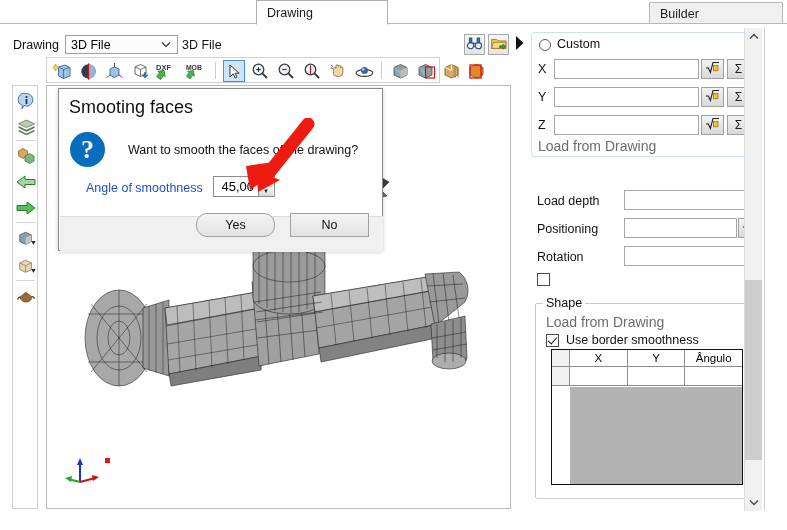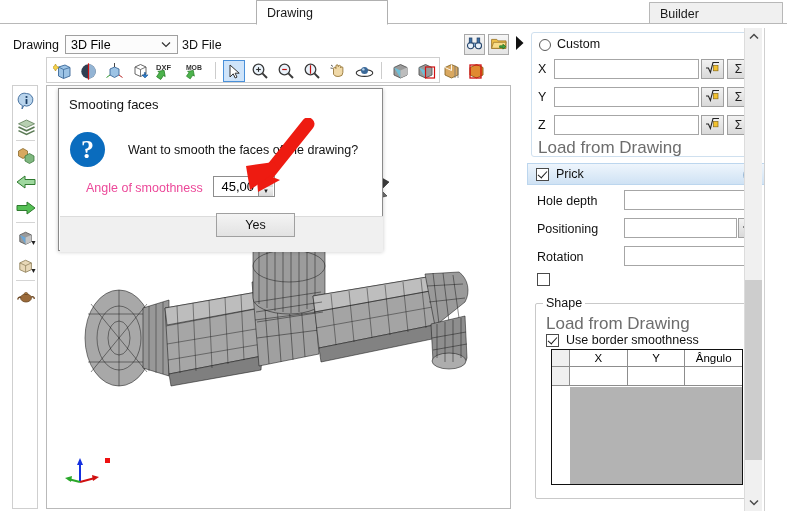--- a/index.html
+++ b/index.html
@@ -113,21 +113,21 @@
   }
   .chk.on:after{
     content:"";position:absolute;left:3px;top:0px;width:4px;height:8px;
     border:solid #1a1a1a;border-width:0 1.6px 1.6px 0;transform:rotate(42deg);
   }
   .fld{
     position:absolute;box-sizing:border-box;height:20px;
     background:#ffffff;border:1px solid #a6a6a6;
   }
   .lbl{position:absolute;font-size:12.5px;color:#111;}
-  .lblgray{position:absolute;font-size:17px;color:#6d6d6d;}
+  .lblgray{position:absolute;font-size:14px;color:#6d6d6d;}
   .auxbtn{
     position:absolute;width:23px;height:20px;box-sizing:border-box;
     background:linear-gradient(#f2f2f2,#d9d9d9);border:1px solid #a0a0a0;
     display:flex;align-items:center;justify-content:center;
   }
   .spin{
     position:absolute;width:16px;height:20px;box-sizing:border-box;
     border:1px solid #a6a6a6;border-left:none;background:#fff;
   }
   .spin .half{
@@ -188,30 +188,30 @@
   #rframe{position:absolute;left:764px;top:28px;width:1px;height:483px;background:#d0d0d0;}
   #rpanelLeftEdge{position:absolute;left:527px;top:28px;width:1px;height:483px;background:#d8d8d8;}
 
   
   #dlg{
     position:absolute;left:58px;top:88px;width:325px;height:163px;box-sizing:border-box;
     background:#ffffff;border:1px solid #8a8a8a;
     box-shadow:0 1px 4px rgba(0,0,0,.22);
     z-index:50;
   }
-  #dlgTitle{position:absolute;left:10px;top:8px;font-size:13px;color:#111;}
+  #dlgTitle{position:absolute;left:10px;top:8px;font-size:18px;color:#111;}
   #dlgBody{position:absolute;left:0;top:28px;width:323px;height:100px;background:#ffffff;}
   #qicon{
     position:absolute;left:70px;top:132px;width:35px;height:35px;border-radius:50%;
     background:#0a6cbe;color:#ffffff;font-size:26px;font-weight:bold;
     display:flex;align-items:center;justify-content:center;z-index:51;
     font-family:"Liberation Serif",serif;
   }
   #dlgMsg{position:absolute;left:128px;top:143px;font-size:12.5px;color:#111;z-index:51;}
-  #dlgFldLbl{position:absolute;left:86px;top:181px;font-size:12.5px;color:#ec4899;z-index:51;}
+  #dlgFldLbl{position:absolute;left:86px;top:181px;font-size:12.5px;color:#1d4ed8;z-index:51;}
   #dlgFld{
     position:absolute;left:213px;top:176px;width:46px;height:21px;box-sizing:border-box;
     background:#ffffff;border:1px solid #8d8d8d;
     display:flex;align-items:center;justify-content:flex-end;padding-right:4px;
     font-size:13px;z-index:51;
   }
   #dlgSpin{
     position:absolute;left:259px;top:176px;width:16px;height:21px;box-sizing:border-box;
     border:1px solid #8d8d8d;border-left:none;z-index:51;
   }
@@ -225,21 +225,21 @@
   #dlgFooter{
     position:absolute;left:1px;top:127px;width:323px;height:35px;
     background:#f0f0f0;border-top:1px solid #dcdcdc;
   }
   .dlgbtn{
     position:absolute;top:213px;width:79px;height:24px;box-sizing:border-box;
     background:linear-gradient(#f4f4f4,#e2e2e2);border:1px solid #a0a0a0;
     display:flex;align-items:center;justify-content:center;
     font-size:12.5px;color:#111;z-index:52;
   }
-  #btnYes{left:216px;}
+  #btnYes{left:196px;border-radius:11px;}
   #btnNo{left:290px;}
 
   
   #annArrow{position:absolute;left:228px;top:118px;width:90px;height:80px;z-index:60;pointer-events:none;}
 </style>
 </head>
 <body>
 
 <div id="app">
 
@@ -671,32 +671,22 @@
               <rect x="8.6" y="4.6" width="4.4" height="5.2" fill="#f2c12e" stroke="#8a6a12" stroke-width=".7"></rect>
             </svg>
         </span>
       </div>
       <div class="auxbtn" style="left:200px;top:87px;">
         <span style="font-size:12px;color:#222;">Σ</span>
       </div>
 
       <div class="lblgray" style="left:11px;top:110px;">Load from Drawing</div>
 
-      <div id="prickHdr">
-        <div class="chk on" style="left:8px;top:4px;"></div>
-        <div class="lbl" style="left:28px;top:3px;font-weight:normal;">Prick</div>
-        <div id="prickCollapse">
-          <svg width="11" height="10" viewBox="0 0 11 10">
-              <path d="M1.5 5 L5.5 1.5 L9.5 5" stroke="#2b5c8a" stroke-width="1.2" fill="none"></path>
-              <path d="M1.5 8.5 L5.5 5 L9.5 8.5" stroke="#2b5c8a" stroke-width="1.2" fill="none"></path>
-            </svg>
-        </div>
-      </div>
-
-      <div class="lbl" style="left:10px;top:166px;">Hole depth</div>
+
+      <div class="lbl" style="left:10px;top:166px;">Load depth</div>
       <div class="fld" style="left:97px;top:162px;width:137px;"></div>
 
       <div class="lbl" style="left:10px;top:194px;">Positioning</div>
       <div class="fld" style="left:97px;top:190px;width:113px;"></div>
       <div class="auxbtn" style="left:211px;top:190px;">
         <span>
           <svg width="15" height="13" viewBox="0 0 15 13">
               <path d="M1 7 L3.4 7 L5.4 11.5 L8 1.5 L14 1.5" stroke="#222" stroke-width="1.1" fill="none"></path>
               <rect x="8.6" y="4.6" width="4.4" height="5.2" fill="#f2c12e" stroke="#8a6a12" stroke-width=".7"></rect>
             </svg>
@@ -771,20 +761,21 @@
   </div>
   <div id="dlgSpin">
     <div class="half up">
         <span class="spk">▲</span>
       </div>
     <div class="half dn">
         <span class="spk">▼</span>
       </div>
   </div>
   <div id="btnYes" class="dlgbtn">Yes</div>
+  <div id="btnNo" class="dlgbtn">No</div>
 
   <svg id="annArrow" viewBox="0 0 90 80">
     <path d="M84 4 L42 58 L52 62 L30 74 L28 50 L37 54 L78 1 Z" fill="#ee1b11"></path>
     <path d="M80 6 L40 56" stroke="#ee1b11" stroke-width="13" stroke-linecap="round"></path>
     <path d="M22 72 L50 52 L46 44 L18 48 Z" fill="#ee1b11"></path>
   </svg>
 
 </div>
 
 </body></html>

